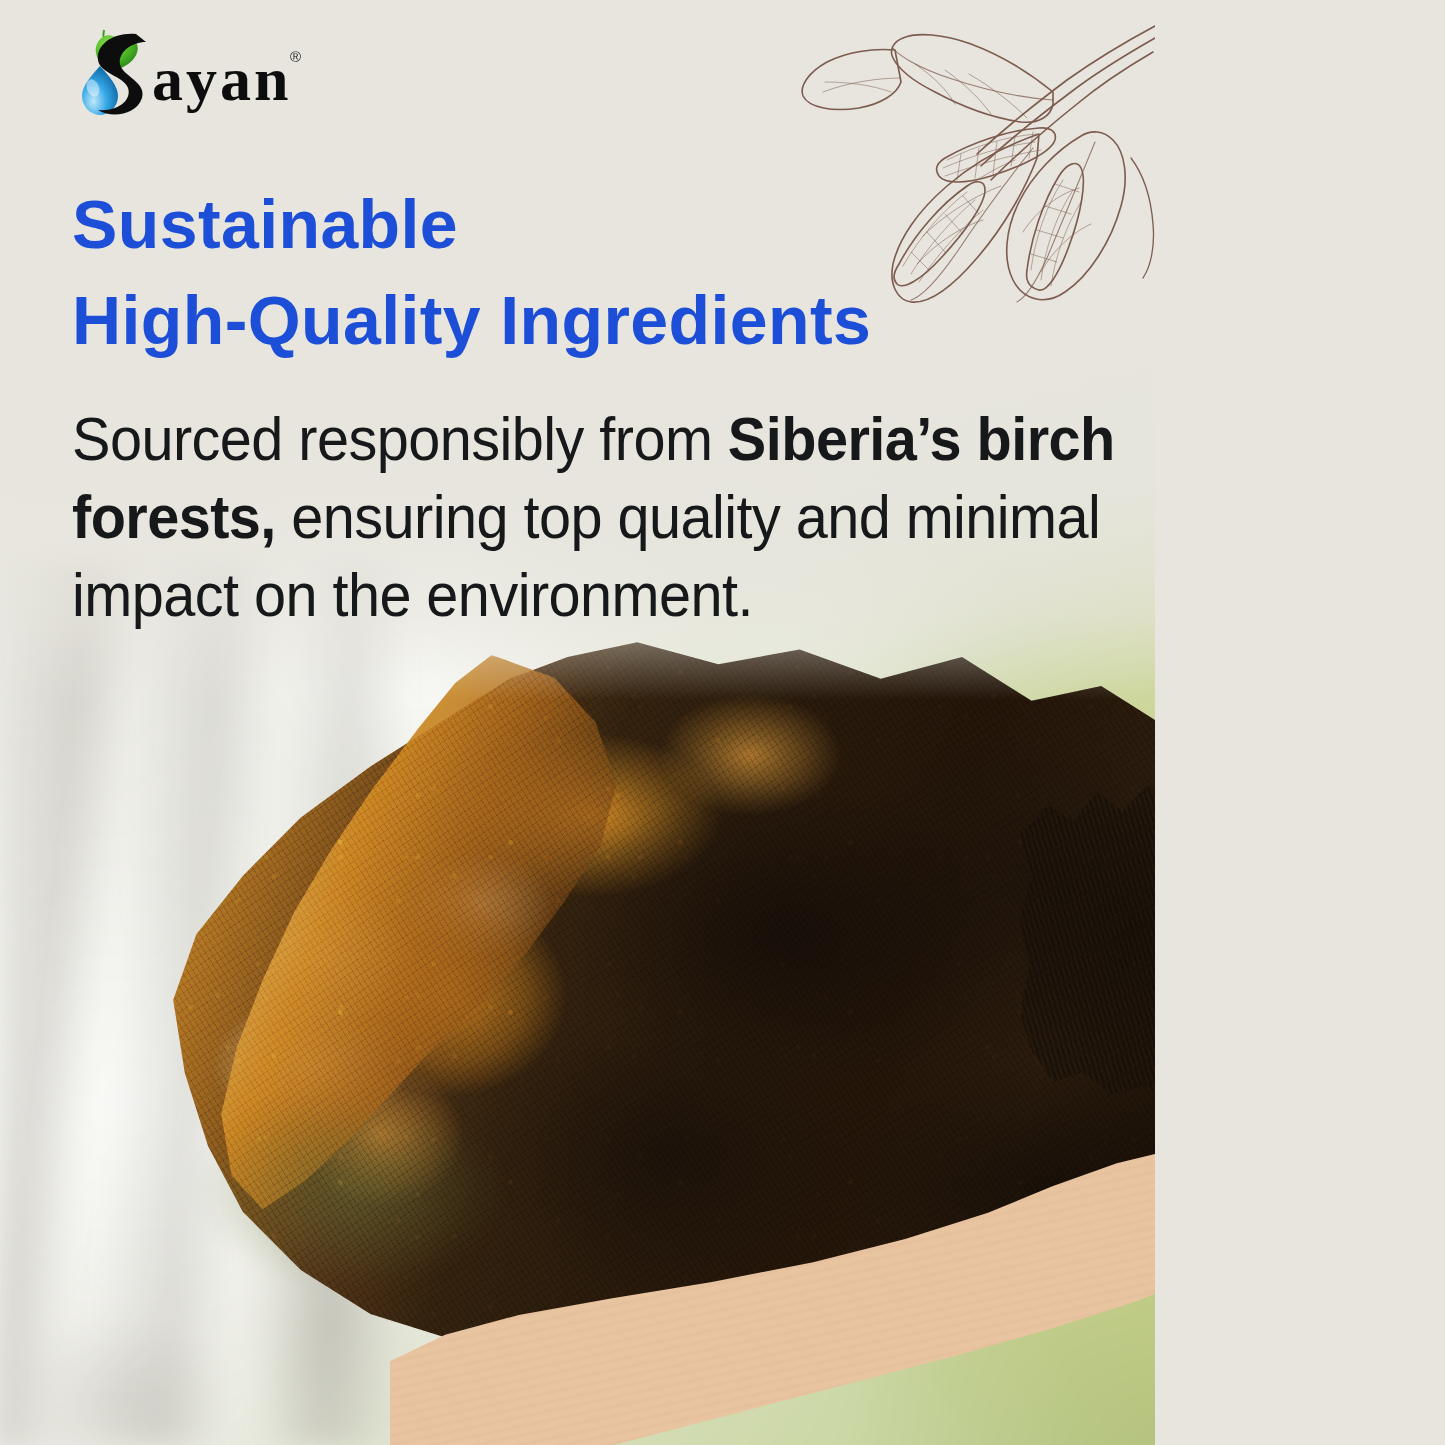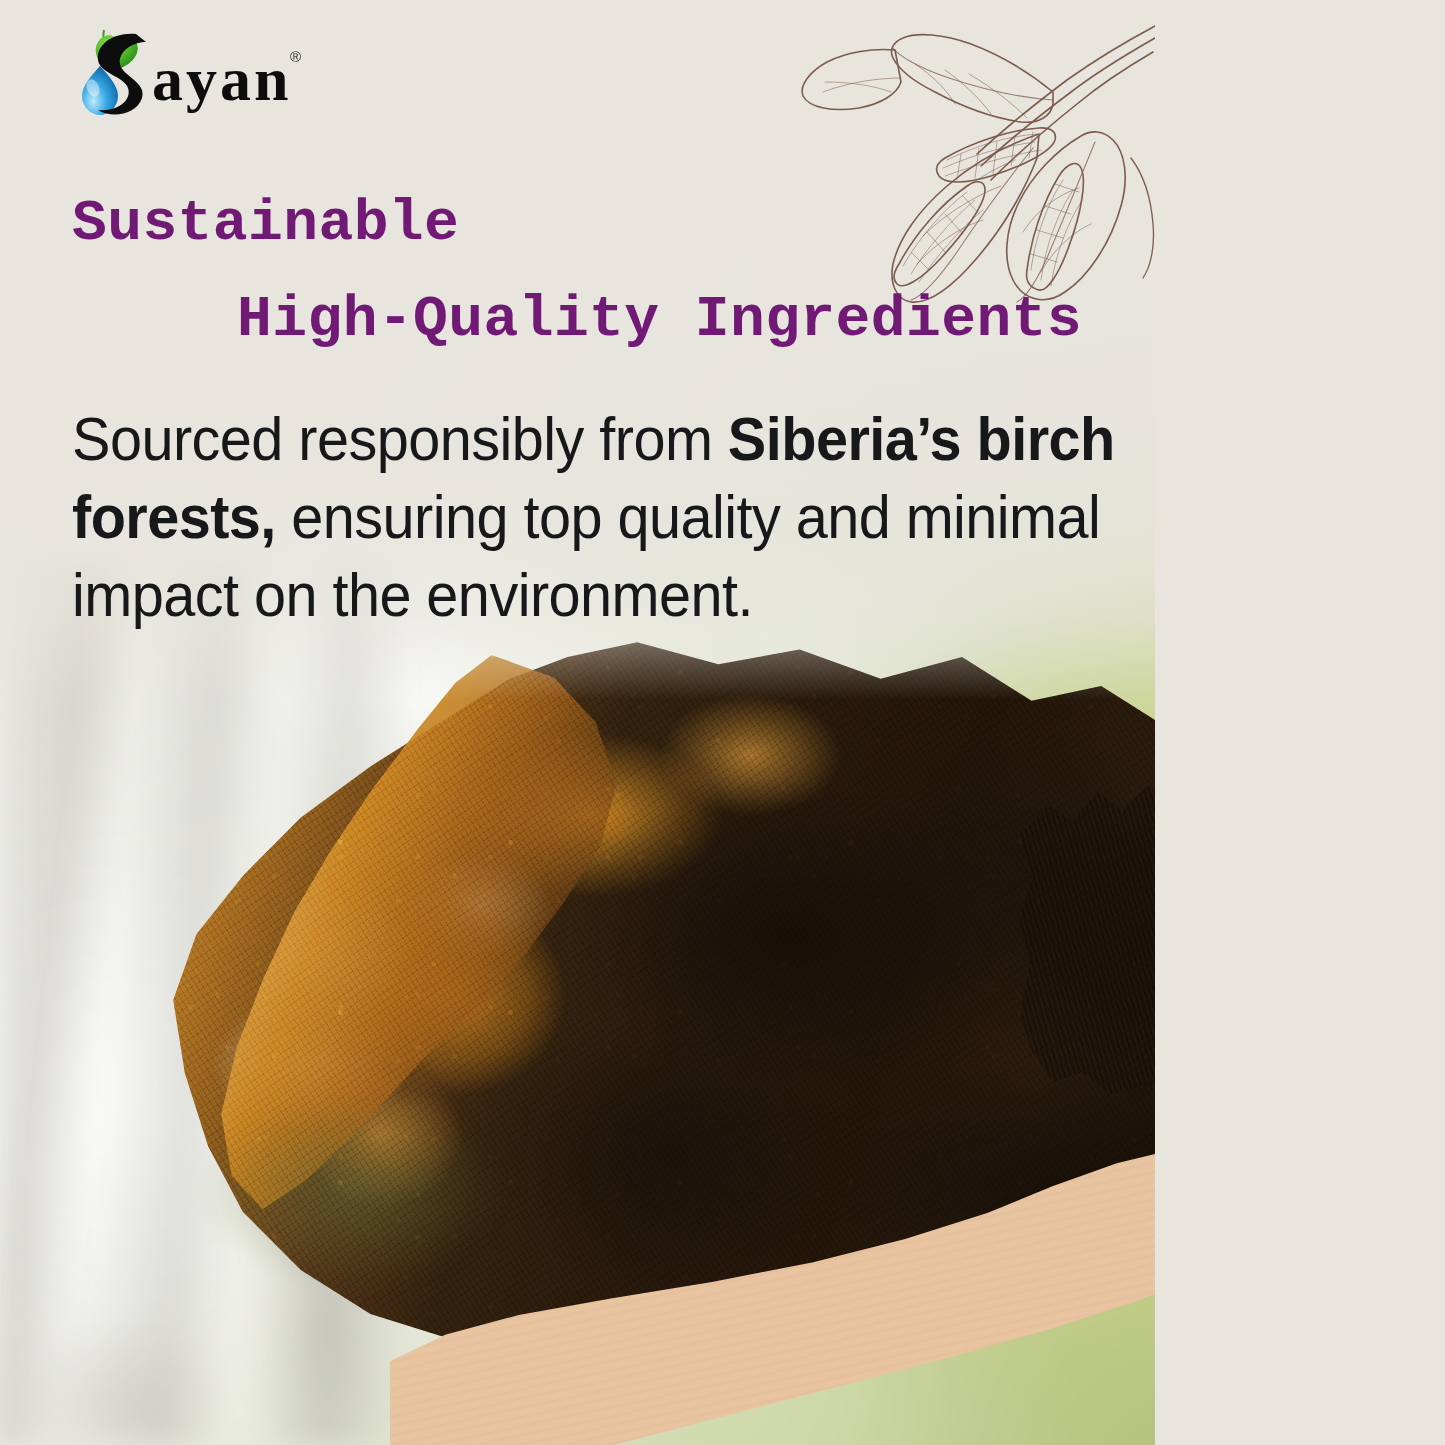--- a/index.html
+++ b/index.html
@@ -214,28 +214,28 @@
   
   .logo {
     position:absolute; left:62px; top:22px;
     width:250px; height:105px;
   }
 
   
   .heading {
     position:absolute; left:72px; top:176px;
     width:1010px;
-    font-family:Liberation Mono, monospace;
+    font-family:Liberation Sans, sans-serif;
     font-weight:700;
-    font-size:58px;
+    font-size:68px;
     line-height:96px;
     letter-spacing:.4px;
-    color:#701a75;
-  }
-  .heading .l2 { display:block;text-align:right; }
+    color:#1d4ed8;
+  }
+  .heading .l2 { display:block; }
 
   .body-copy {
     position:absolute; left:72px; top:400px;
     width:1270px;
     font-family:"Liberation Sans", sans-serif;
     font-weight:400;
     font-size:62px;
     line-height:78px;
     letter-spacing:-.6px;
     color:#16181a;

